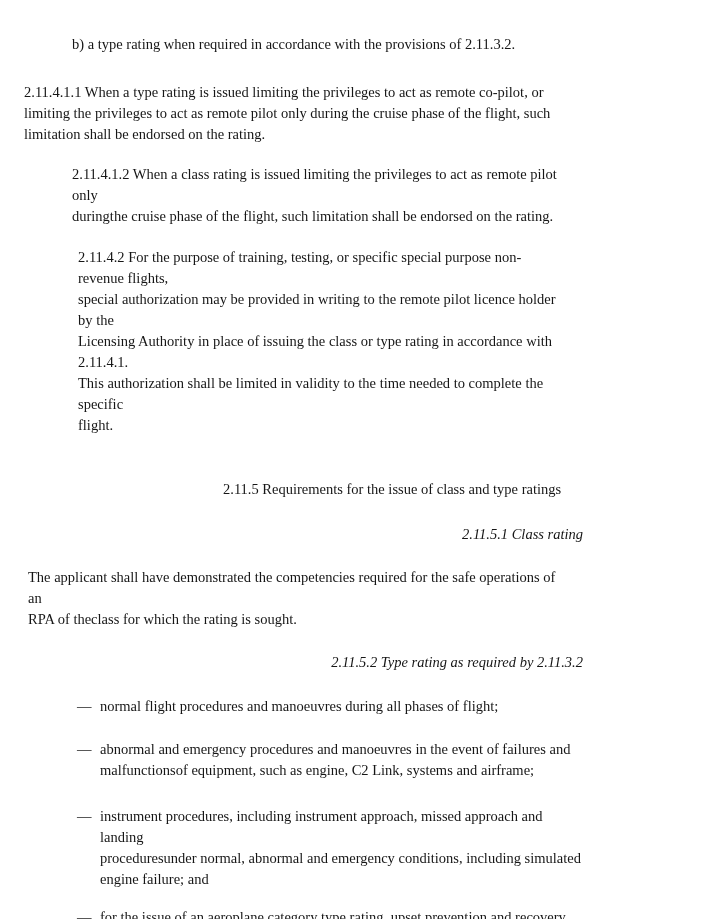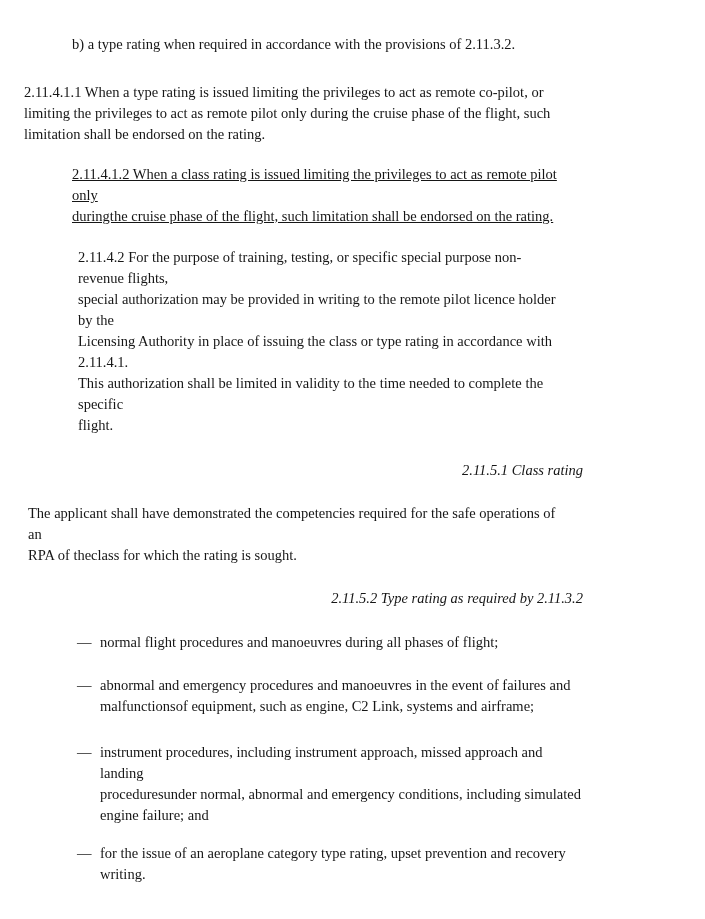--- a/index.html
+++ b/index.html
@@ -42,21 +42,21 @@
     flex: 0 0 23px;
     width: 23px;
   }
   .dash-text {
     white-space: pre-line;
     max-width: 592px;
   }
 
   
   .g27 { margin-top: 27px; margin-left: 24px; }
-  .g19 { margin-top: 19px; text-decoration: underline; }
+  .g19 { margin-top: 19px; }
   .g20 { margin-top: 20px; }
   .g43 { margin-top: 43px; }
   .g24 { margin-top: 24px; }
   .g22 { margin-top: 22px; }
   .g40 { margin-top: 22px; }
   .g34 { margin-top: 34px; }
   .g23 { margin-top: 23px; }
   .g25 { margin-top: 25px; }
   .g17 { margin-top: 17px; }
 </style>
@@ -73,20 +73,21 @@
 
   <p class="b-ind g19">2.11.4.1.2 When a class rating is issued limiting the privileges to act as remote pilot  only
 duringthe cruise phase of the flight, such limitation shall be endorsed on the rating.</p>
 
   <p class="b-ind2 g20">2.11.4.2 For the purpose of training, testing, or specific special purpose non-revenue flights,
 special authorization may be provided in writing to the remote pilot licence holder by the
 Licensing Authority in place of issuing the class or type rating in accordance with 2.11.4.1.
 This authorization shall be limited in validity to the time needed to complete the specific
 flight.</p>
 
+  <p class="b-head g43">2.11.5 Requirements for the issue of class and type ratings</p>
 
   <p class="b-italic g24">2.11.5.1 Class rating</p>
 
   <p class="b-full g22">The applicant shall have demonstrated the competencies required for the safe operations of an
 RPA of theclass for which the rating is sought.</p>
 
   <p class="b-italic g40">2.11.5.2 Type rating as required by 2.11.3.2</p>
 
 
 

